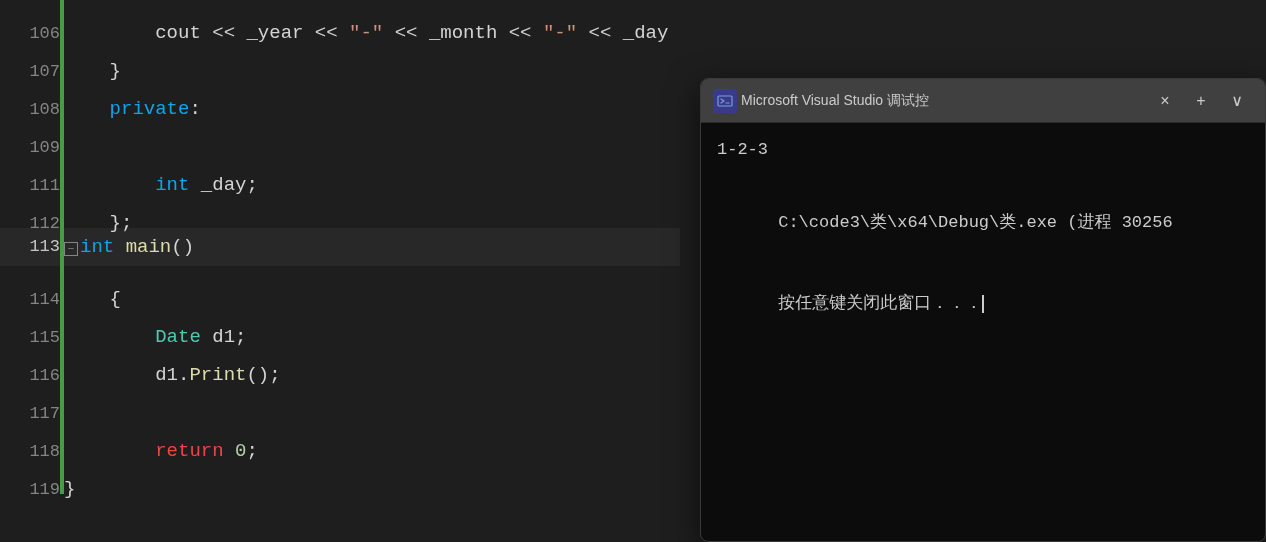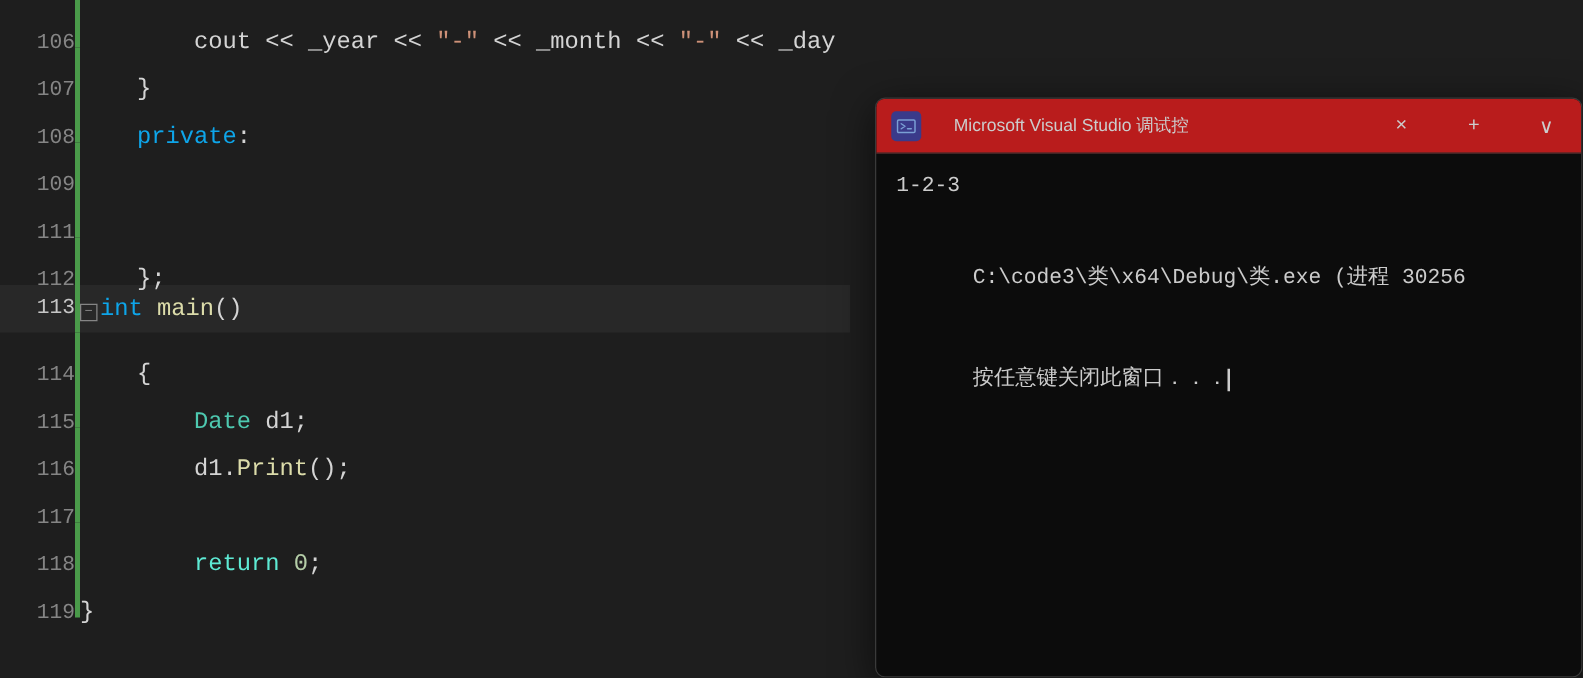--- a/index.html
+++ b/index.html
@@ -73,21 +73,21 @@
       font-size: 11px;
       line-height: 12px;
       text-align: center;
       cursor: pointer;
       margin-right: 2px;
       flex-shrink: 0;
     }
 
     
     .kw-blue { color: #0ea5e9; }
-    .kw-purple { color: #5eead4; }
+    .kw-purple { color: #ef4444; }
     .kw-teal { color: #4ec9b0; }
     .str-red { color: #ce9178; }
     .num { color: #b5cea8; }
     .text-default { color: #d4d4d4; }
     .method-yellow { color: #dcdcaa; }
 
     
     .terminal-window {
       position: absolute;
       top: 78px;
@@ -97,24 +97,24 @@
       background: #0c0c0c;
       border: 1px solid #3a3a3a;
       border-radius: 8px;
       overflow: hidden;
       box-shadow: 0 8px 32px rgba(0,0,0,0.6);
     }
 
     .terminal-titlebar {
       display: flex;
       align-items: center;
-      background: #b91c1c;
+      background: #404040;
       height: 44px;
       padding: 0 12px;
-      gap: 26px;
+      gap: 4px;
       border-bottom: 1px solid #2a2a2a;
     }
 
     .terminal-icon {
       width: 24px;
       height: 24px;
       background: #3a3a8a;
       border-radius: 4px;
       display: flex;
       align-items: center;
@@ -204,20 +204,21 @@
 
     <div class="code-line">
       <span class="line-number">109</span>
       <div class="green-bar"></div>
     </div>
 
 
     <div class="code-line">
       <span class="line-number">111</span>
       <div class="green-bar"></div>
+      <span class="code-content">        <span class="kw-blue">int</span><span class="text-default"> _day;</span></span>
     </div>
 
     <div class="code-line">
       <span class="line-number">112</span>
       <div class="green-bar"></div>
       <span class="code-content">    <span class="text-default">};</span></span>
     </div>
 
     <div class="code-line" style="background: #282828; align-items: center;">
       <span class="line-number active">113</span>

